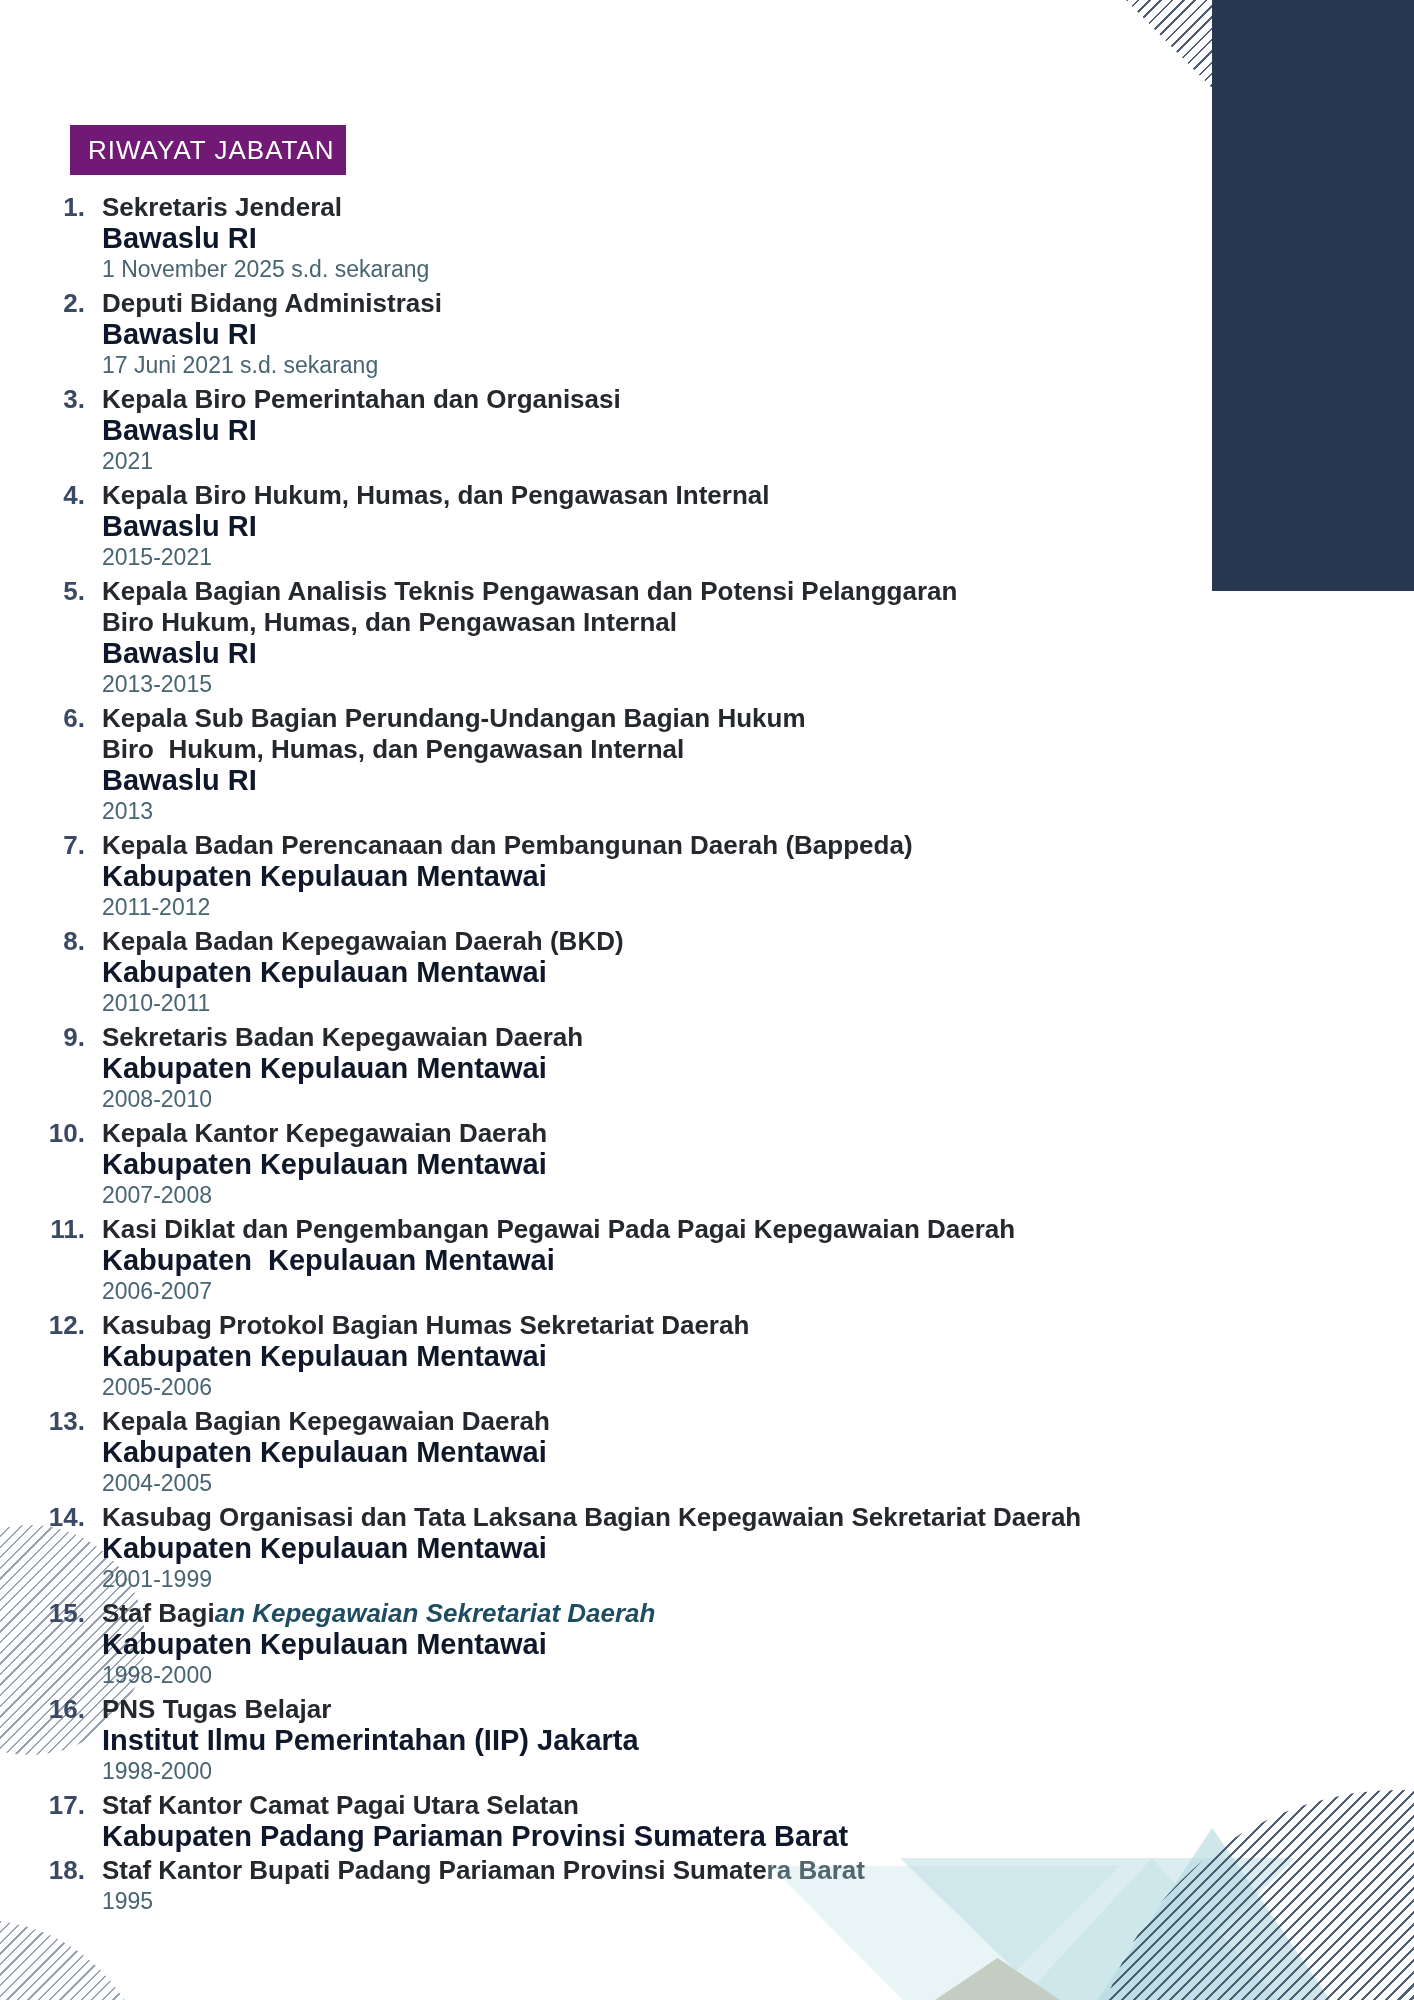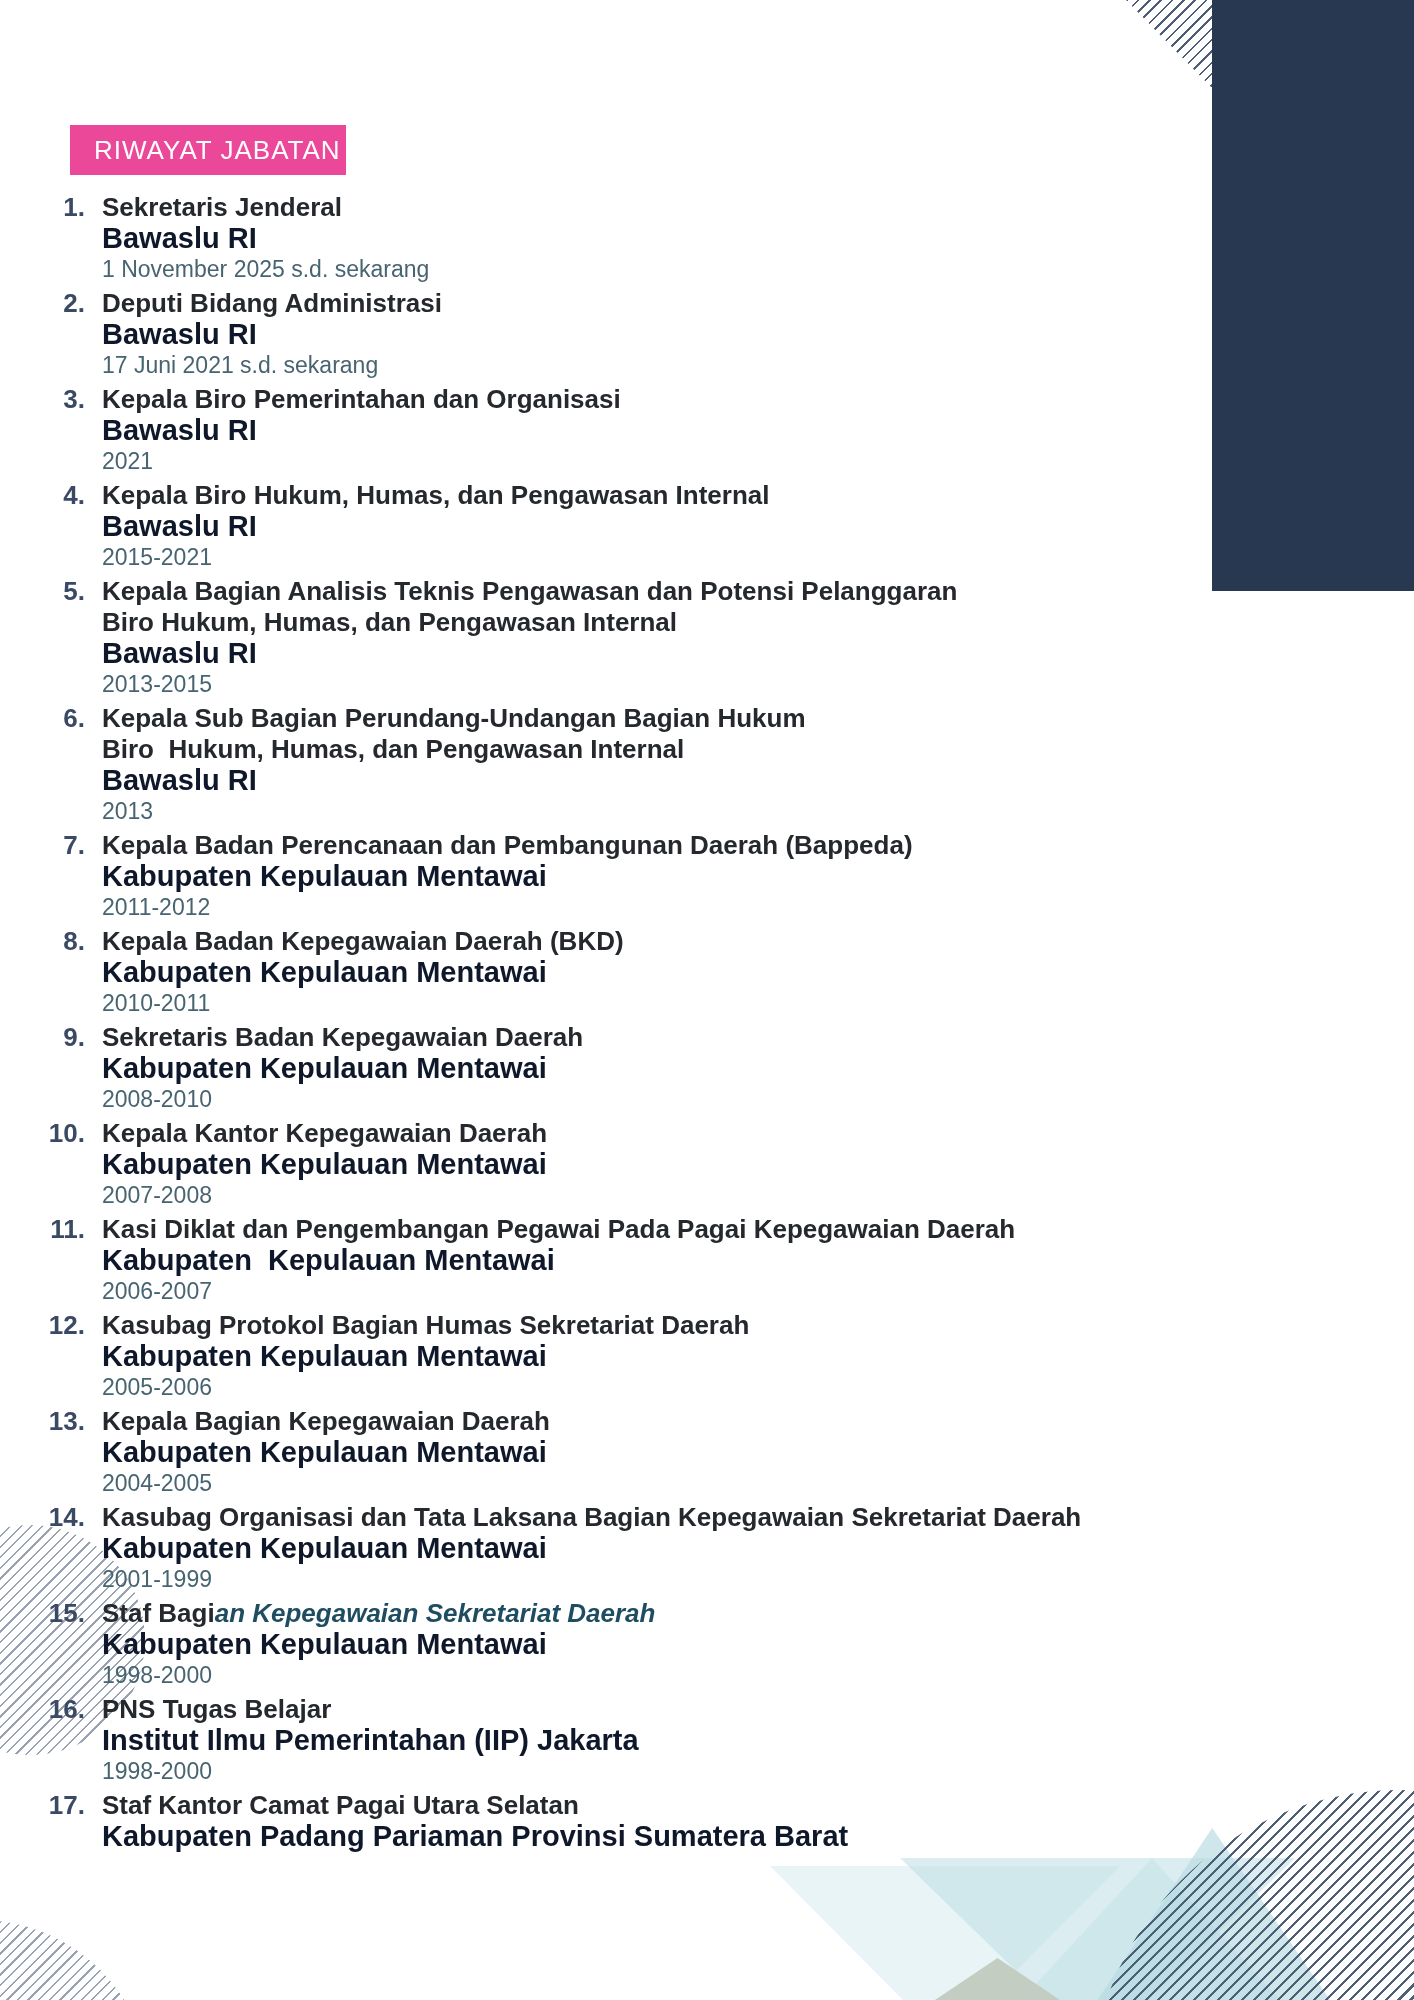--- a/index.html
+++ b/index.html
@@ -55,23 +55,23 @@
   }
   .tri-olive{
     left:935px;top:1958px;width:125px;height:42px;
     background:#c3cdc2;
     clip-path:polygon(50% 0,100% 100%,0 100%);
   }
   
   .header-box{
     position:absolute;left:70px;top:125px;
     width:276px;height:50px;
-    background:#ec4899;
+    background:#701a75;
     display:flex;align-items:center;
-    padding-left:24px;box-sizing:border-box;
+    padding-left:18px;box-sizing:border-box;
   }
   .header-box span{
     color:#ffffff;font-size:26px;letter-spacing:1px;font-weight:400;
   }
   
   ol.list{
     position:absolute;left:40px;top:192px;width:1160px;
     margin:0;padding:0;list-style:none;
   }
   li.item{
@@ -297,13 +297,23 @@
   <li class="item">
     <span class="num">17.</span>
     <div class="body">
       <div class="title">
           <div class="title-line"><span>Staf Kantor Camat Pagai Utara Selatan</span></div>
         </div>
       <div class="org">Kabupaten Padang Pariaman Provinsi Sumatera Barat</div>
     </div>
   </li>
 
+  <li class="item">
+    <span class="num">18.</span>
+    <div class="body">
+      <div class="title">
+          <div class="title-line"><span>Staf Kantor Bupati Padang Pariaman Provinsi Sumate</span><span class="seg-muted">ra Barat</span></div>
+        </div>
+
+      <div class="date">1995</div>
+    </div>
+  </li>
 </ol>
 
 </body></html>

